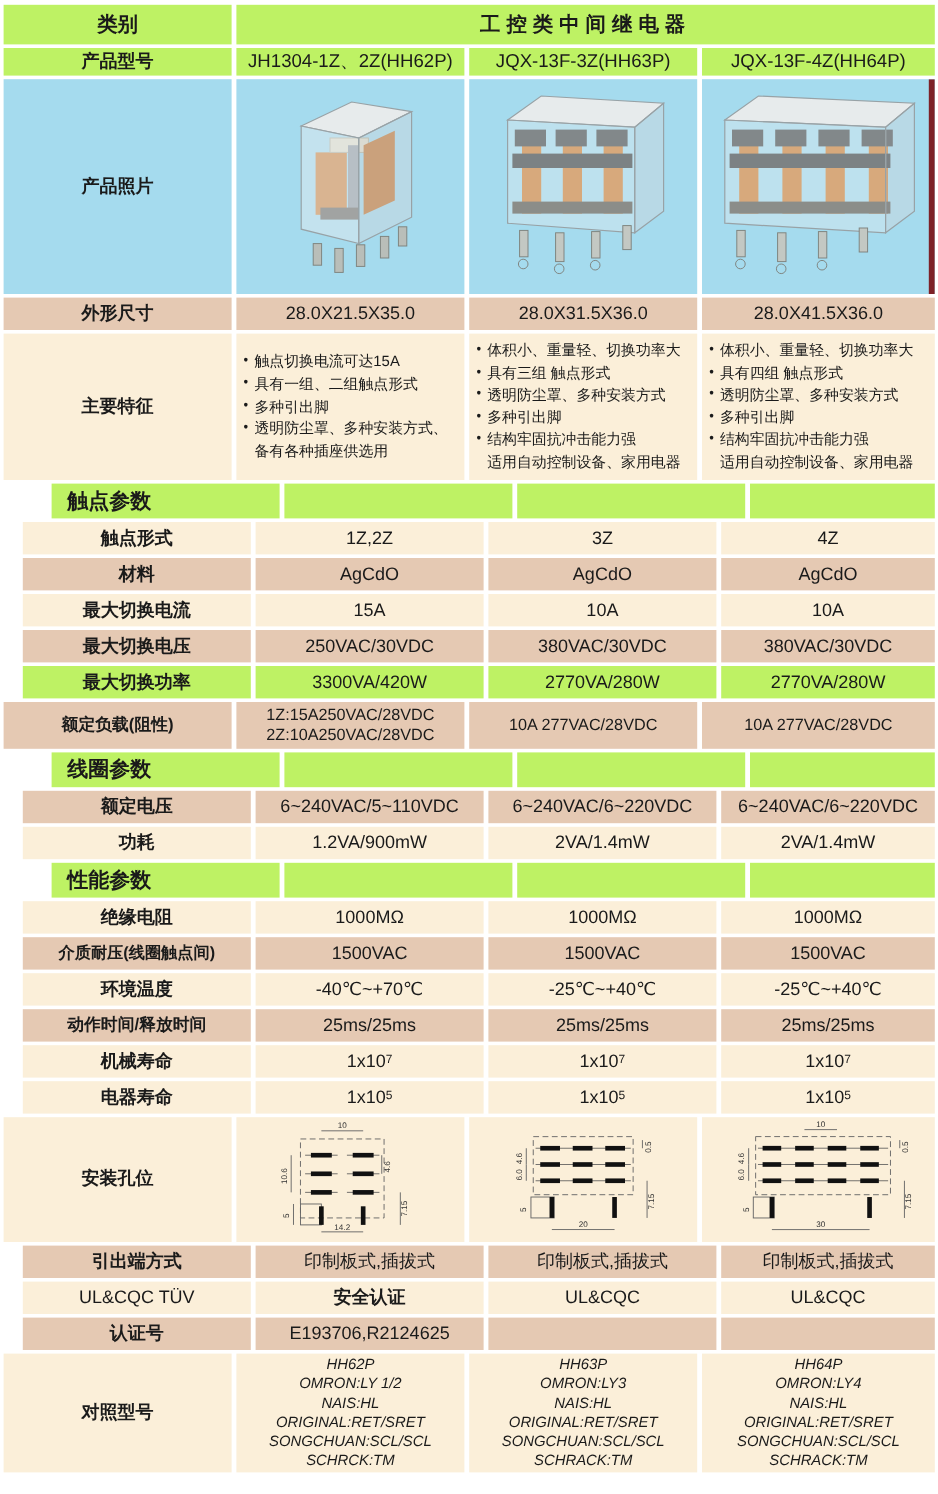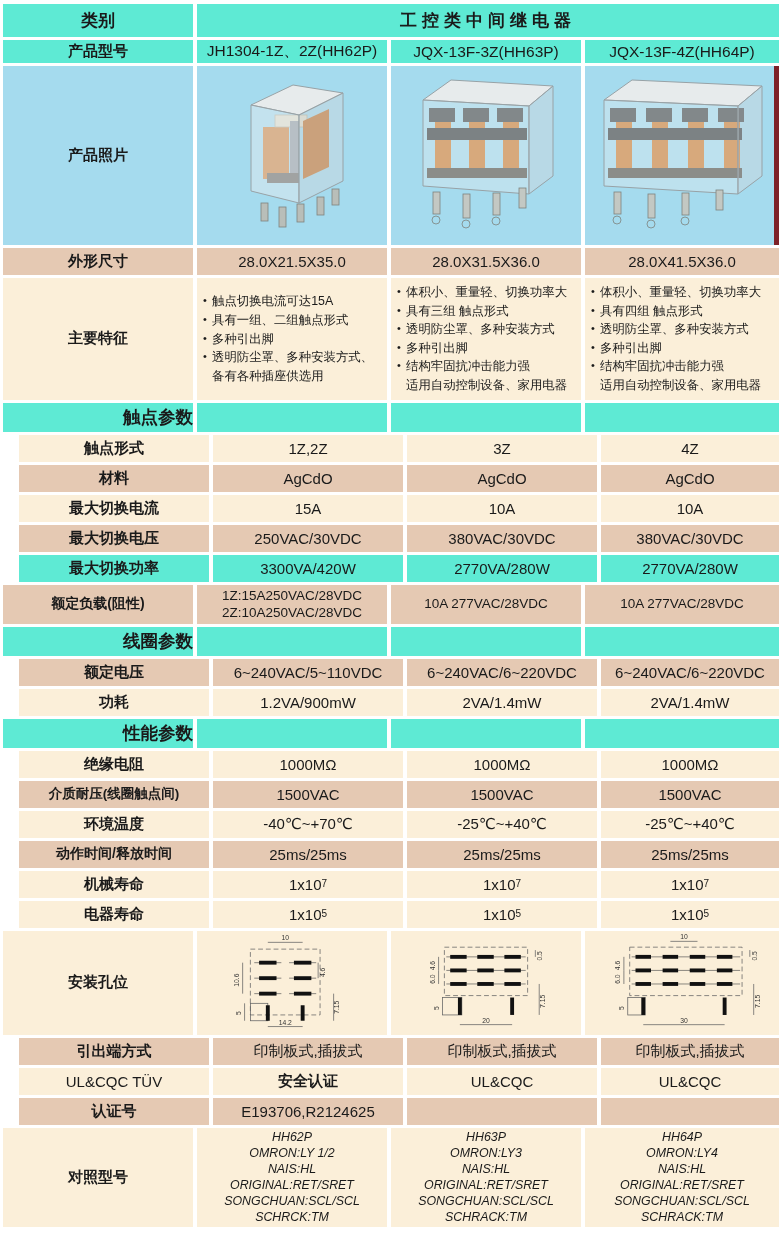--- a/index.html
+++ b/index.html
@@ -13,21 +13,21 @@
   .sheet { display:flex; flex-direction:column; gap:3px; padding:4px 3px; }
   .row { display:flex; gap:4px; }
   .cell { display:flex; align-items:center; justify-content:center; text-align:center; }
   .c-label { width:190px; flex:none; font-weight:bold; font-size:15px; }
   .c-val  { width:190px; flex:none; font-size:15px; }
   .c-last { flex:1; width:auto; }
   .merged { flex:1; }
 
   .cream { background:#FBEFD9; }
   .tan   { background:#E5C9B3; }
-  .peach { background:#5eead4; }
+  .peach { background:#bef264; }
   .cyan  { background:#A5DBEE; }
 
   .r-category { min-height:33px; }
   .cat-label { font-size:17px; }
   .cat-val { font-weight:bold; font-size:17px; letter-spacing:5px; }
 
   .r-model { min-height:23px; }
   .r-model .c-val { font-size:15.5px; }
 
   .r-photo { height:179px; }
@@ -38,21 +38,21 @@
 
   .feat-cell { flex-direction:column; align-items:stretch; justify-content:center;
                text-align:left; min-height:120px; padding:5px 2px 5px 6px;
                font-size:12.4px; line-height:1.5; }
   .feat { position:relative; padding-left:9px; }
   .feat::before { content:"•"; position:absolute; left:0; top:0; font-size:11px; }
   .feat-note { padding-left:9px; }
   .r-features .c-label { min-height:120px; }
 
   .r-section { min-height:29px; }
-  .r-section .c-label { justify-content:flex-end; padding-left:13px; font-size:17.5px; }
+  .r-section .c-label { justify-content:flex-start; padding-left:13px; font-size:17.5px;margin-left:40px; }
 
   .r-spec { min-height:27px;padding-left:16px; }
   .small-label { font-size:13.5px; }
   .mid-label { font-size:14px; }
 
   .r-load { min-height:39px; }
   .r-load .c-val { font-size:13.5px; line-height:1.3; }
 
   .r-mount .cell { height:104px; }
 

